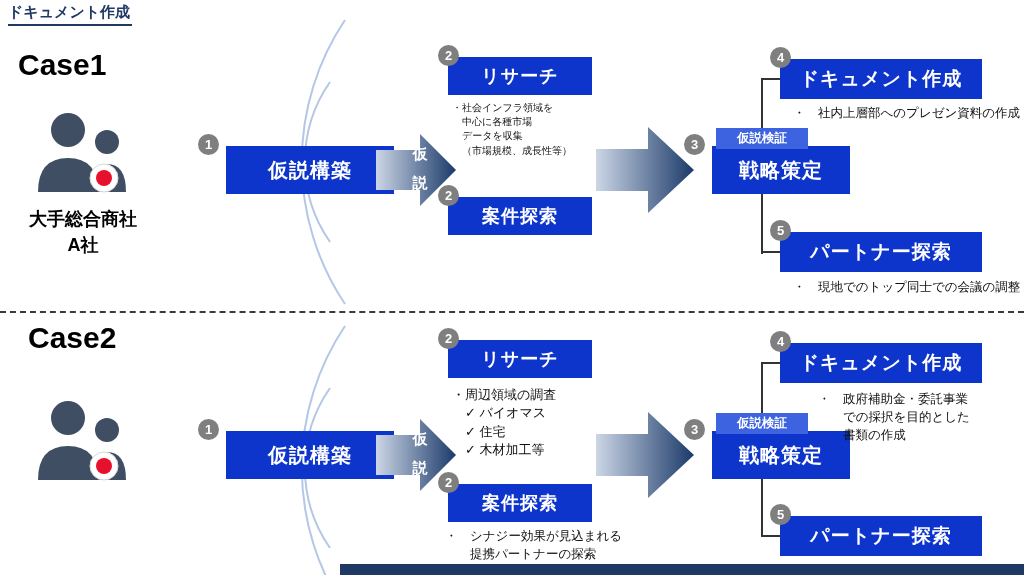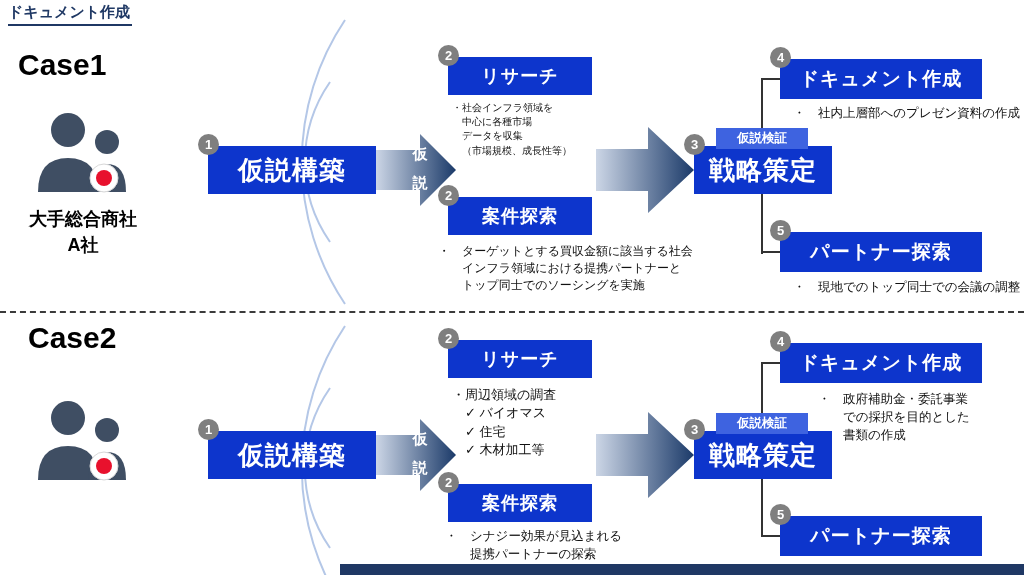--- a/index.html
+++ b/index.html
@@ -14,21 +14,21 @@
   .case-label { font-size:30px; font-weight:bold; color:#000; }
 
   .arcs { width:280px; height:300px; z-index:0; }
   .people { z-index:1; }
 
   .company { font-size:18px; font-weight:bold; color:#000; text-align:center;
              white-space:pre-line; line-height:1.45; }
 
   .bluebox { background:#0d35cc; color:#fff; font-weight:bold; display:flex;
              align-items:center; justify-content:center; z-index:1; letter-spacing:1px; }
-  .box-lg { font-size:26px; }
+  .box-lg { font-size:20px;margin-left:18px; }
   .box-md { font-size:18px; }
   .box-wide { font-size:19px; }
 
   .numcircle { width:21px; height:21px; border-radius:50%; background:#7f7f7f; color:#fff;
                font-size:13px; font-weight:bold; display:flex; align-items:center;
                justify-content:center; z-index:3; }
 
   .badge { background:#3e63e0; color:#fff; font-size:12.5px; font-weight:bold;
            display:flex; align-items:center; justify-content:center; z-index:2; }
 
@@ -149,23 +149,20 @@
 
   <div class="abs numcircle c1-s2a-circle">2</div>
   <div class="abs bluebox box-md c1-s2a-box">リサーチ</div>
   <div class="abs desc c1-s2a-desc">・社会インフラ領域を
 　中心に各種市場
 　データを収集
 　（市場規模、成長性等）</div>
 
   <div class="abs numcircle c1-s2b-circle">2</div>
   <div class="abs bluebox box-md c1-s2b-box">案件探索</div>
-  <div class="abs desc c1-s2b-desc">・　ターゲットとする買収金額に該当する社会
-　　インフラ領域における提携パートナーと
-　　トップ同士でのソーシングを実施</div>
 
   <svg class="abs bigarrow c1-bigarrow" viewBox="0 0 98 86">
     <path d="M0 22 H52 V0 L98 43 L52 86 V64 H0 Z" fill="url(#arrowGrad)"></path>
   </svg>
 
   <div class="abs conn c1-conn-v"></div>
   <div class="abs conn c1-conn-ht"></div>
   <div class="abs conn c1-conn-hb"></div>
 
   <div class="abs numcircle c1-s3-circle">3</div>

